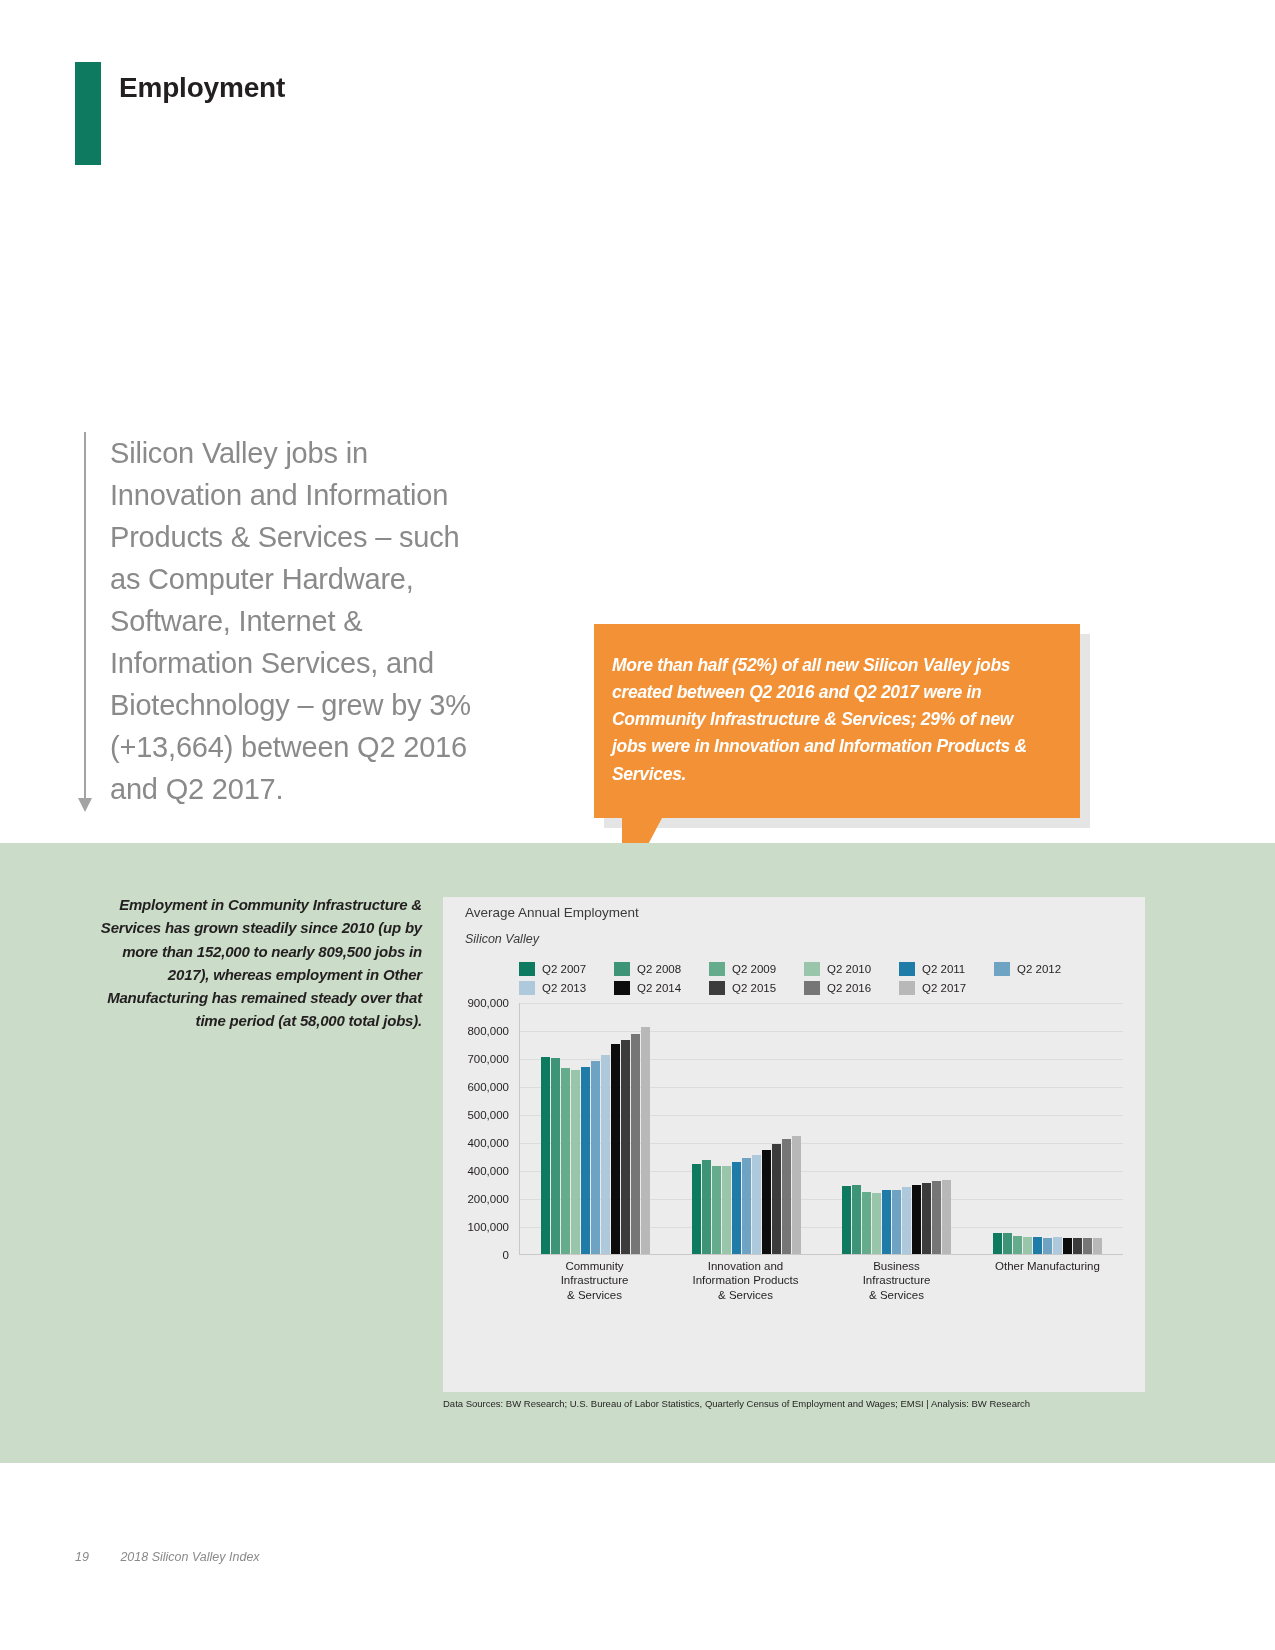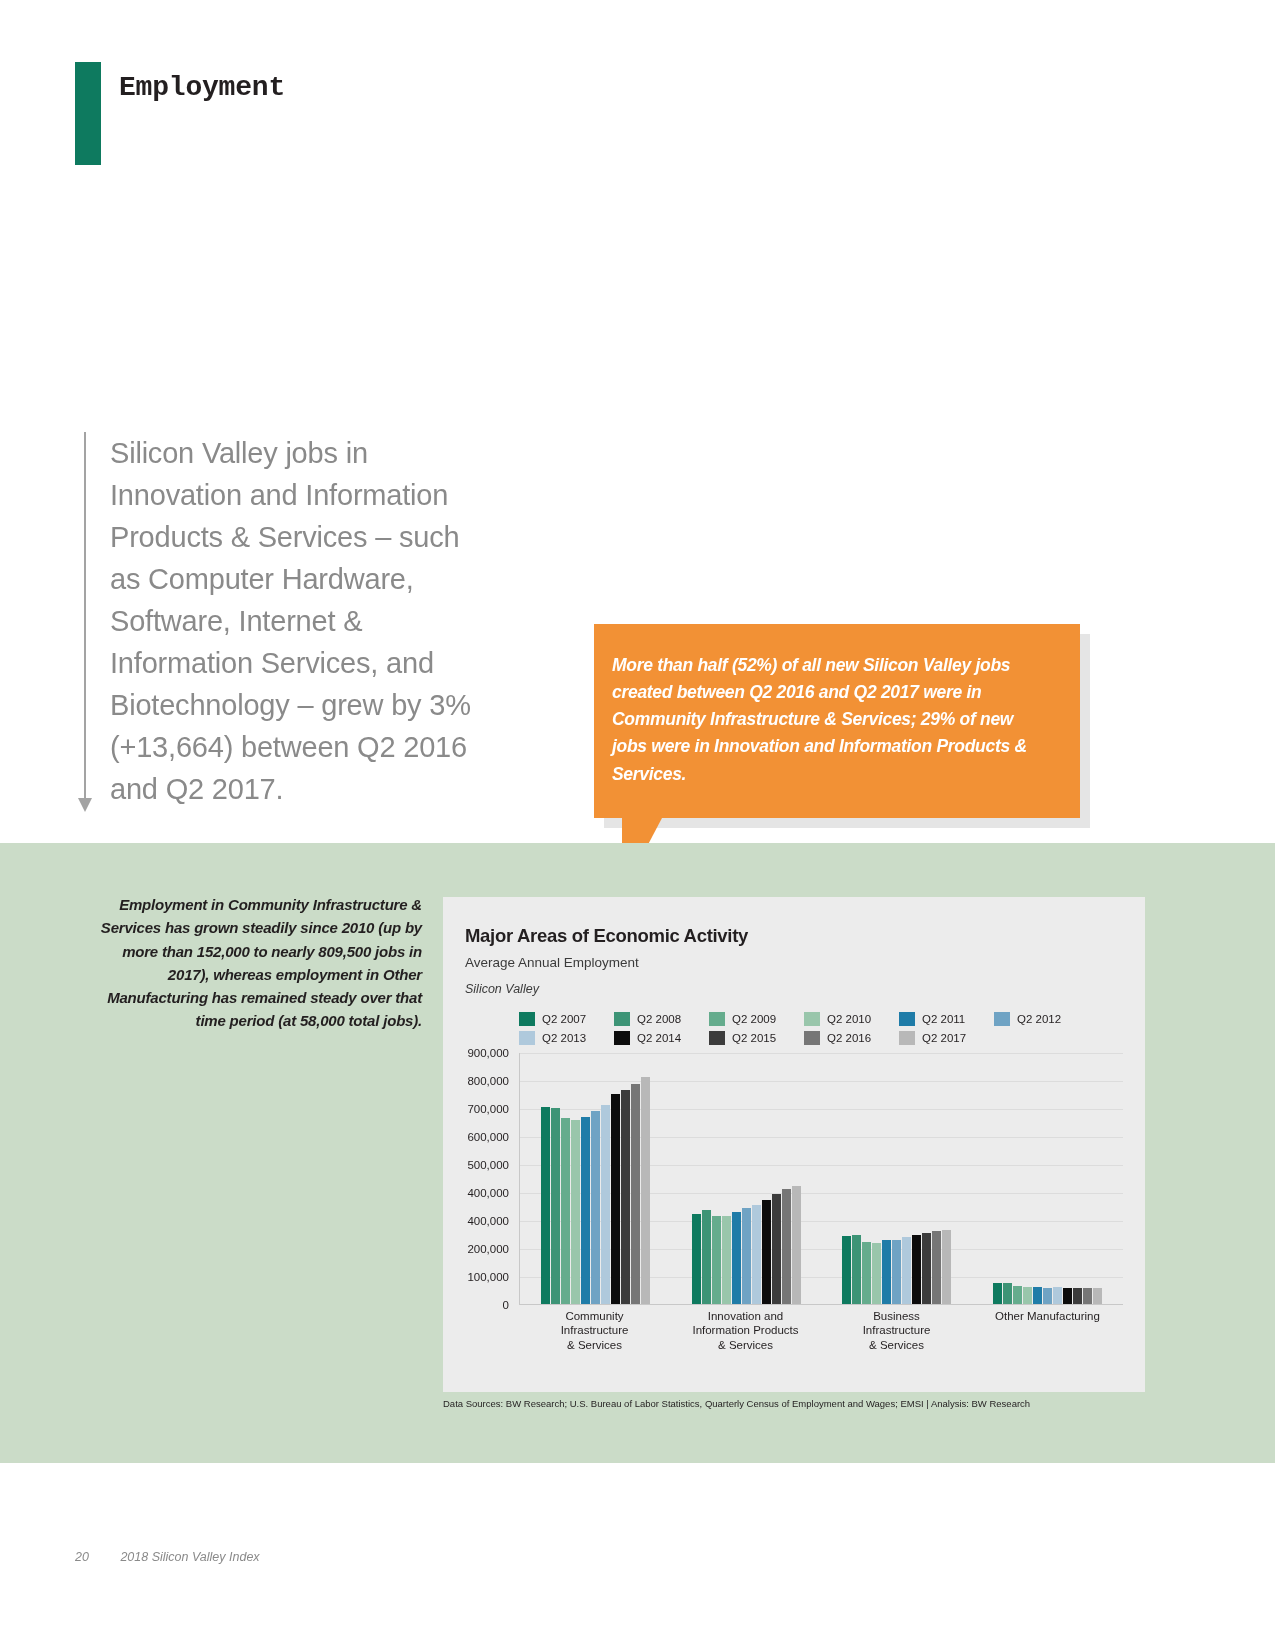--- a/index.html
+++ b/index.html
@@ -16,21 +16,20 @@
   .header-bar { width:26px; height:103px; background:#0e7a5f; flex:none; }
   .header-texts { margin-left:18px; }
   .economy-title {
     font-size:63px; line-height:0.95; letter-spacing:2px;
     font-weight:300; color:#231f20;
     font-family:"Liberation Sans", sans-serif;
   }
   .employment-title {
     font-size:28px; font-weight:bold; color:#231f20; margin-top:10px;
     letter-spacing:-0.2px;
-    font-family:Liberation Mono, monospace;
   }
 
   
   .pullquote { position:absolute; left:78px; top:432px; width:400px; display:flex; }
   .pq-arrow { position:relative; width:16px; flex:none; }
   .pq-line { position:absolute; left:6px; top:0; width:2px; height:368px; background:#a3a3a3; }
   .pq-head {
     position:absolute; left:0px; top:366px;
     width:0; height:0; border-left:7px solid transparent;
     border-right:7px solid transparent; border-top:14px solid #a3a3a3;
@@ -145,21 +144,20 @@
       <div class="callout-text">More than half (52%) of all new Silicon Valley jobs created between Q2 2016 and Q2 2017 were in Community Infrastructure &amp; Services; 29% of new jobs were in Innovation and Information Products &amp; Services.</div>
       <div class="callout-tail"></div>
     </div>
   </div>
 
   <div class="green-band"></div>
 
   <div class="side-note">Employment in Community Infrastructure &amp; Services has grown steadily since 2010 (up by more than 152,000 to nearly 809,500 jobs in 2017), whereas employment in Other Manufacturing has remained steady over that time period (at 58,000 total jobs).</div>
 
   <div class="chart-panel">
-    <div class="chart-title">Major Areas of Economic Activity</div>
     <div class="chart-sub1">Average Annual Employment</div>
     <div class="chart-sub2">Silicon Valley</div>
 
     <div class="legend">
       <div class="legend-row" id="legend-row-1">
           <div class="legend-item">
             <span class="legend-swatch" style="background: rgb(14, 122, 95);"></span>
             <span class="legend-label">Q2 2007</span>
           </div>
           <div class="legend-item">
@@ -306,17 +304,17 @@
           <div class="x-label">
             <div>Other Manufacturing</div>
           </div>
         </div>
     </div>
   </div>
 
   <div class="source-note">Data Sources: BW Research; U.S. Bureau of Labor Statistics, Quarterly Census of Employment and Wages; EMSI  |  Analysis: BW Research</div>
 
   <div class="footer">
-    <span class="pageno">20</span>
+    <span class="pageno">19</span>
     <span>2018 Silicon Valley Index</span>
   </div>
 
 </div>
 
 </body></html>

